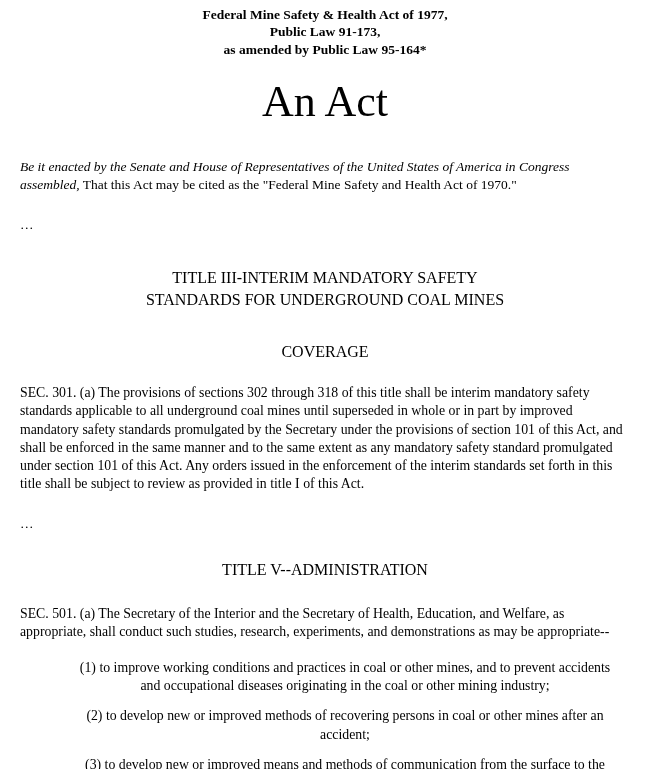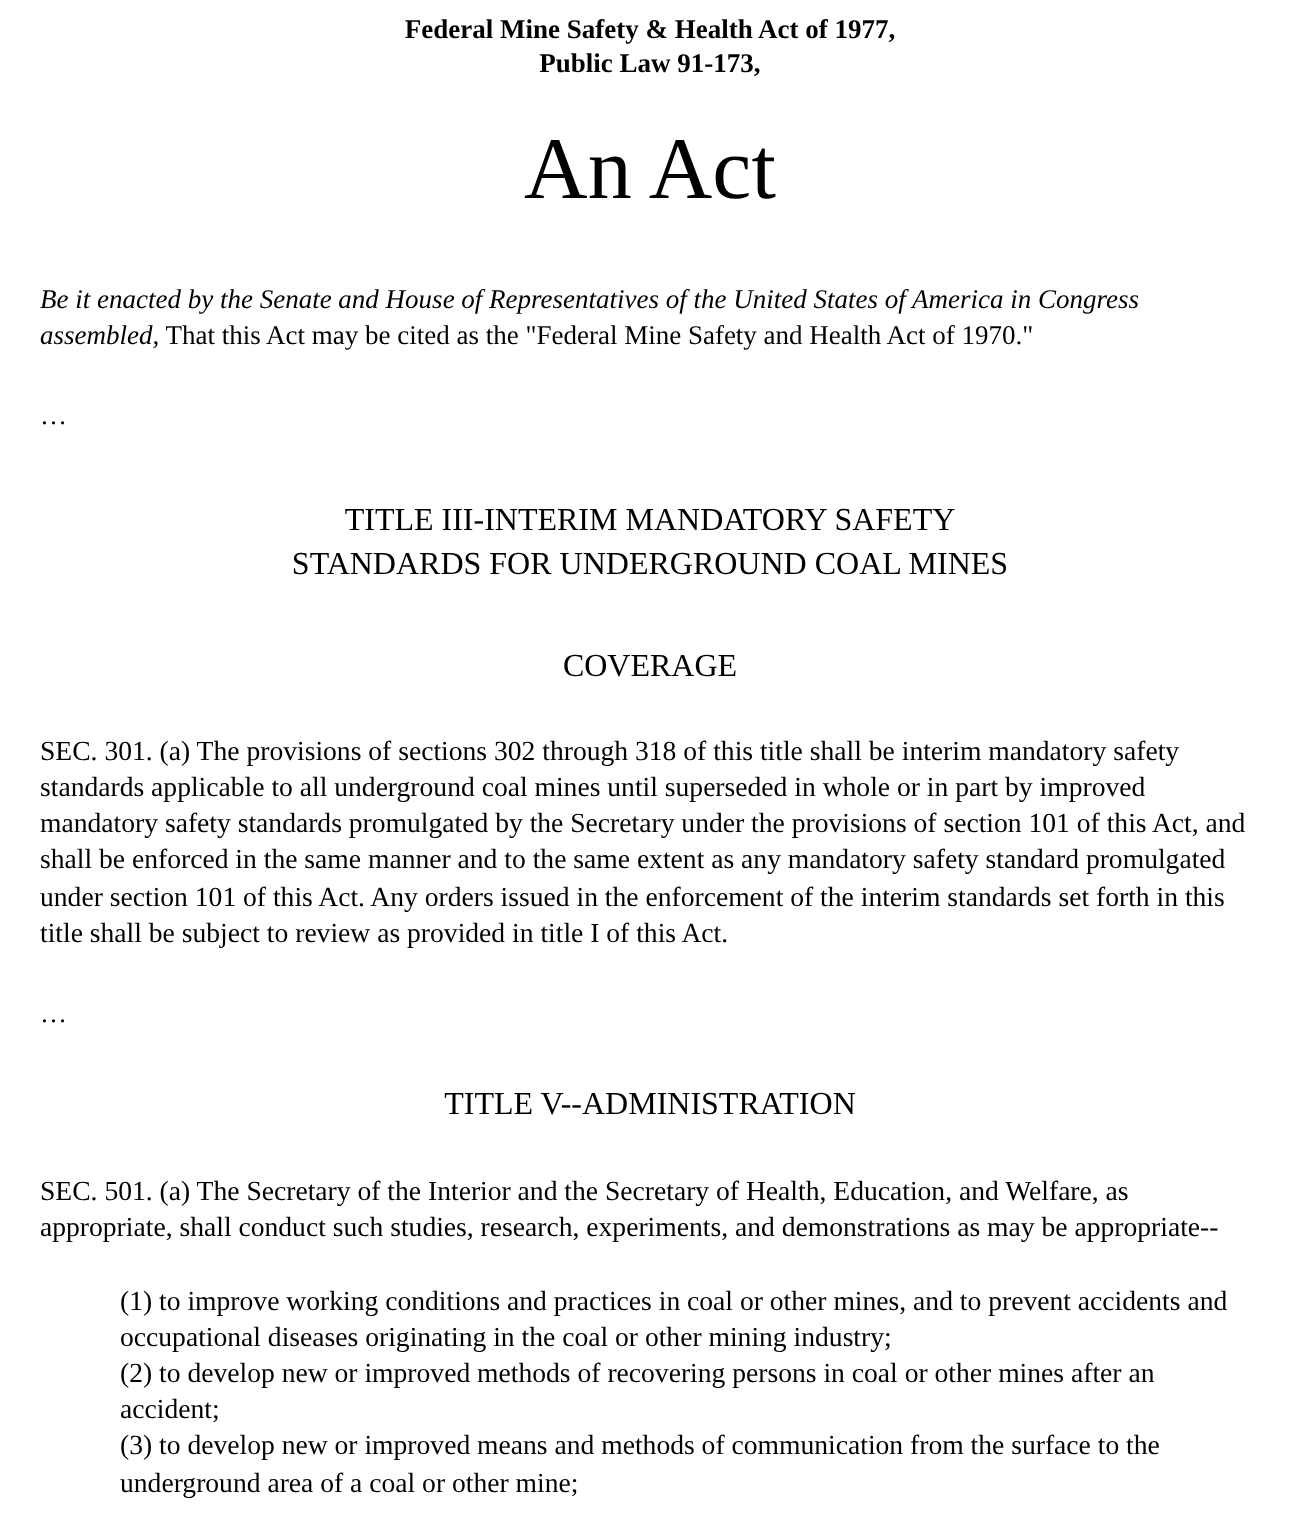--- a/index.html
+++ b/index.html
@@ -72,31 +72,33 @@
   .sec501-intro {
     margin-top: 24px;
   }
   .numbered-list {
     margin: 18px 0 0 0;
     padding-left: 40px;
     font-size: 13.8px;
     line-height: 1.32;
   }
   .numbered-item {
-    margin: 0;
+    margin: 12px;
+    text-align: center;
   }
 </style>
 </head>
 <body>
 
 <div class="page">
 
   <div class="doc-header">
     <div class="header-line">Federal Mine Safety &amp; Health Act of 1977,</div>
     <div class="header-line">Public Law 91-173,</div>
+    <div class="header-line">as amended by Public Law 95-164*</div>
   </div>
 
   <h1 class="an-act">An Act</h1>
 
   <p class="enacting"><span class="italic">Be it enacted by the Senate and House of Representatives of the United States of America in Congress assembled,</span><span> That this Act may be cited as the "Federal Mine Safety and Health Act of 1970."</span></p>
 
   <p class="ellipsis">…</p>
 
   <div class="title3-block">
     <p class="centered-heading">TITLE III-INTERIM MANDATORY SAFETY</p>

